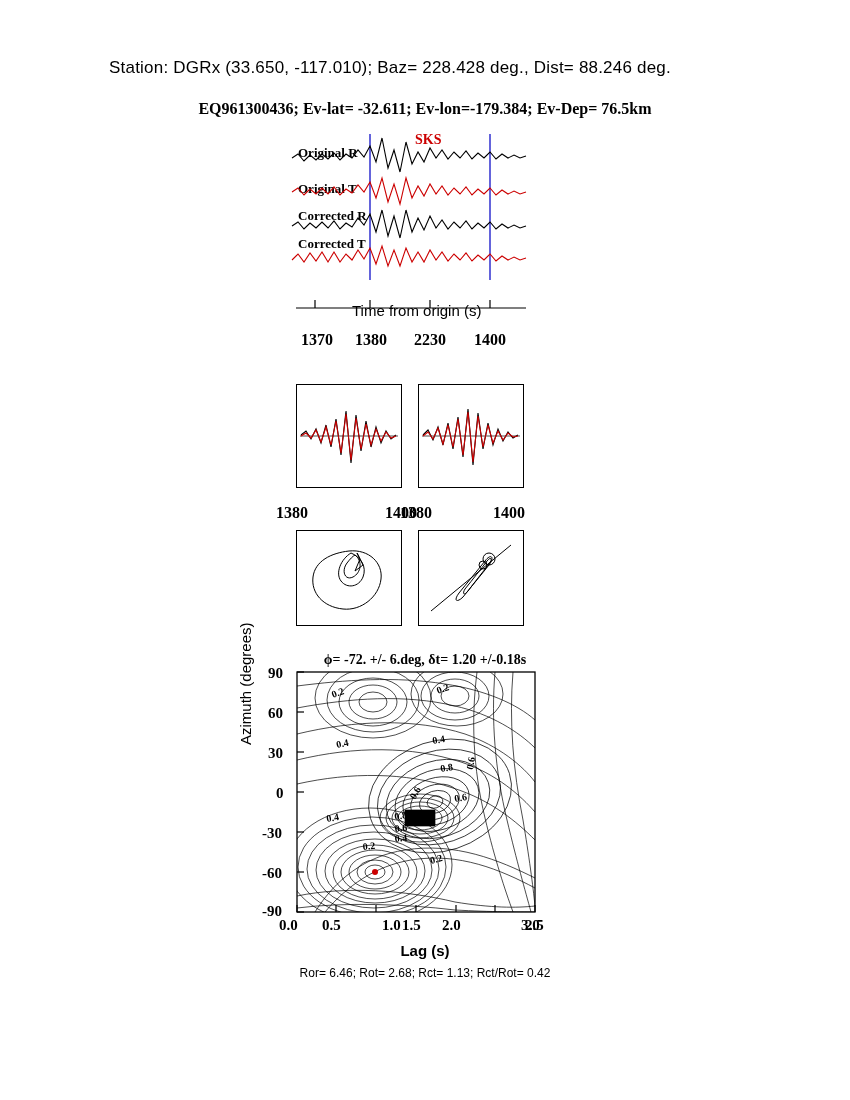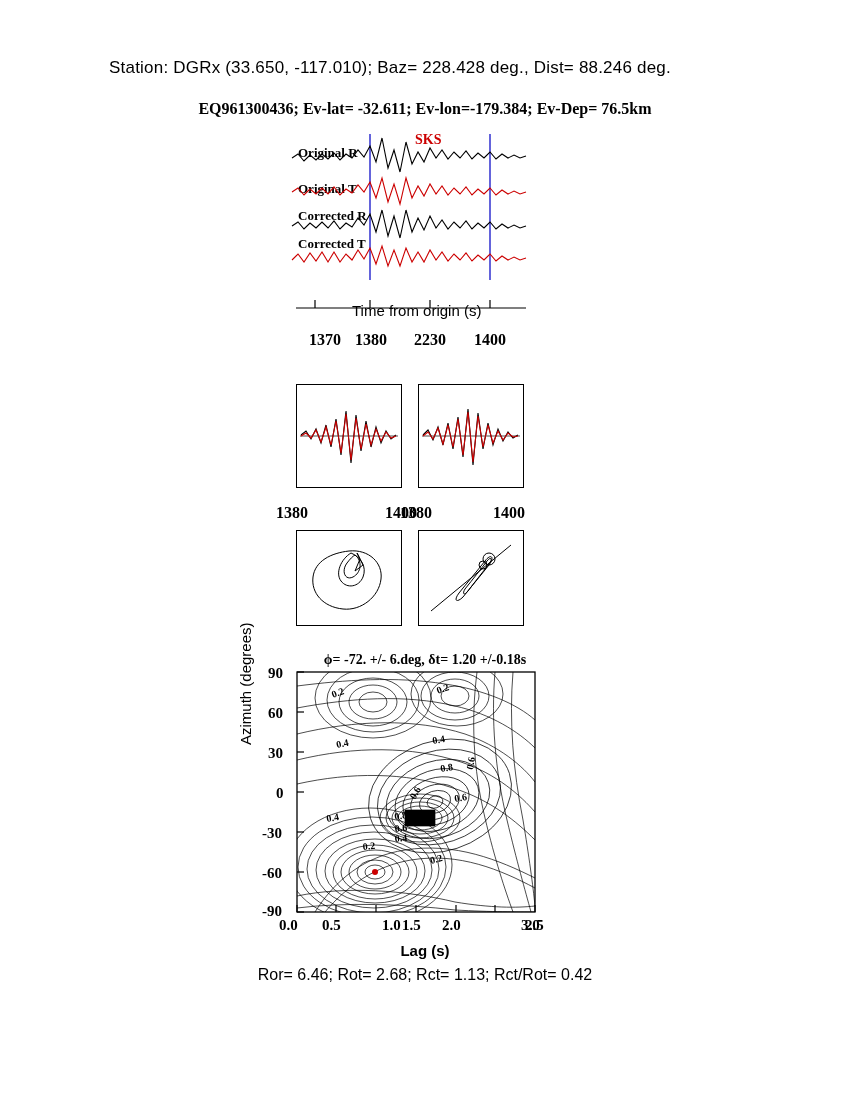--- a/index.html
+++ b/index.html
@@ -124,21 +124,21 @@
     font-size: 15px;
     font-weight: bold;
     font-family: "Liberation Sans", sans-serif;
   }
   .footer-line {
     position: absolute;
     top: 966px;
     left: 0;
     width: 850px;
     text-align: center;
-    font-size: 16px;
+    font-size: 12px;
   }
   .ctick {
     position: absolute;
     font-size: 15px;
     font-weight: bold;
     font-family: "Liberation Serif", serif;
     white-space: nowrap;
   }
 </style>
 </head>
@@ -172,21 +172,21 @@
 
       <line x1="14" y1="180" x2="244" y2="180" stroke="#000000" stroke-width="1.2"></line>
       <line x1="33" y1="180" x2="33" y2="172" stroke="#000000" stroke-width="1.2"></line>
       <line x1="88" y1="180" x2="88" y2="172" stroke="#000000" stroke-width="1.2"></line>
       <line x1="148" y1="180" x2="148" y2="172" stroke="#000000" stroke-width="1.2"></line>
       <line x1="208" y1="180" x2="208" y2="172" stroke="#000000" stroke-width="1.2"></line>
     </svg>
   </div>
 
   <div class="axis-caption" style="left:352px; top:302px;">Time from origin (s)</div>
-  <div class="tick-label" style="left:301px; top:331px;margin-left:8px;">1370</div>
+  <div class="tick-label" style="left:301px; top:331px;">1370</div>
   <div class="tick-label" style="left:355px; top:331px;">1380</div>
   <div class="tick-label" style="left:414px; top:331px;">2230</div>
   <div class="tick-label" style="left:474px; top:331px;">1400</div>
 
   <div class="smallbox" style="left:296px; top:384px; width:106px; height:104px;">
     <svg width="104" height="102" viewBox="0 0 104 102">
       <line x1="3" y1="51" x2="101" y2="51" stroke="#000000" stroke-width="0.7"></line>
       <polyline fill="none" stroke="#000000" stroke-width="1.1" points="4,50 9,46 14,54 19,44 24,58 29,40 34,62 39,34 44,70 49,26 54,78 59,30 64,66 69,36 74,62 79,42 84,58 89,46 94,54 99,50"></polyline>
       <polyline fill="none" stroke="#cc0000" stroke-width="1.1" points="4,51 9,48 14,53 19,45 24,57 29,42 34,60 39,36 44,68 49,29 54,75 59,33 64,64 69,39 74,60 79,44 84,56 89,47 94,53 99,51"></polyline>
     </svg>

